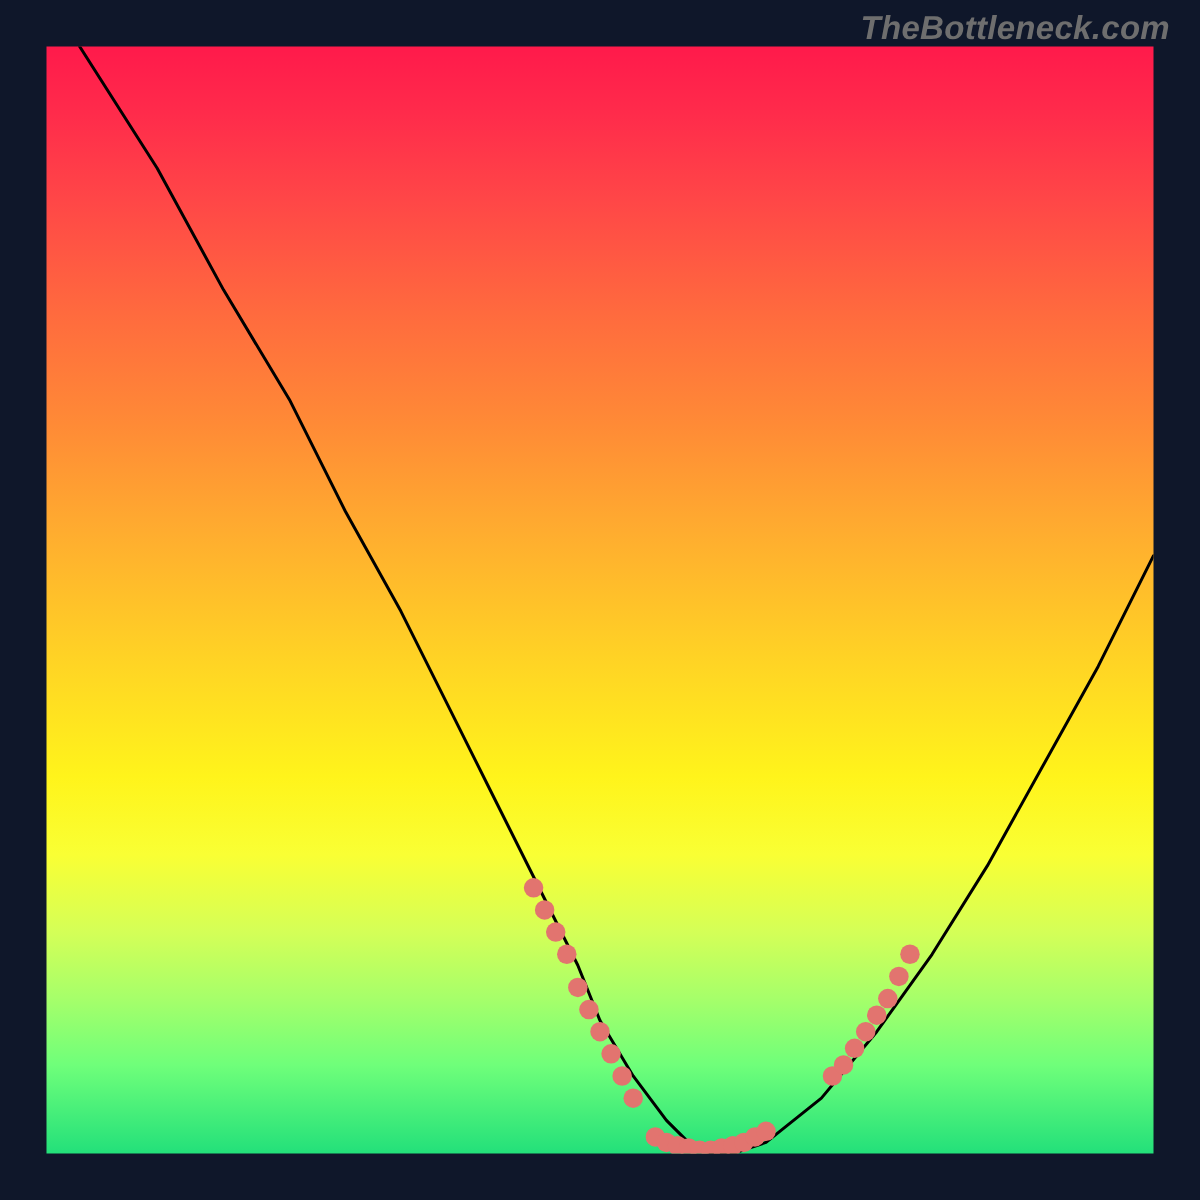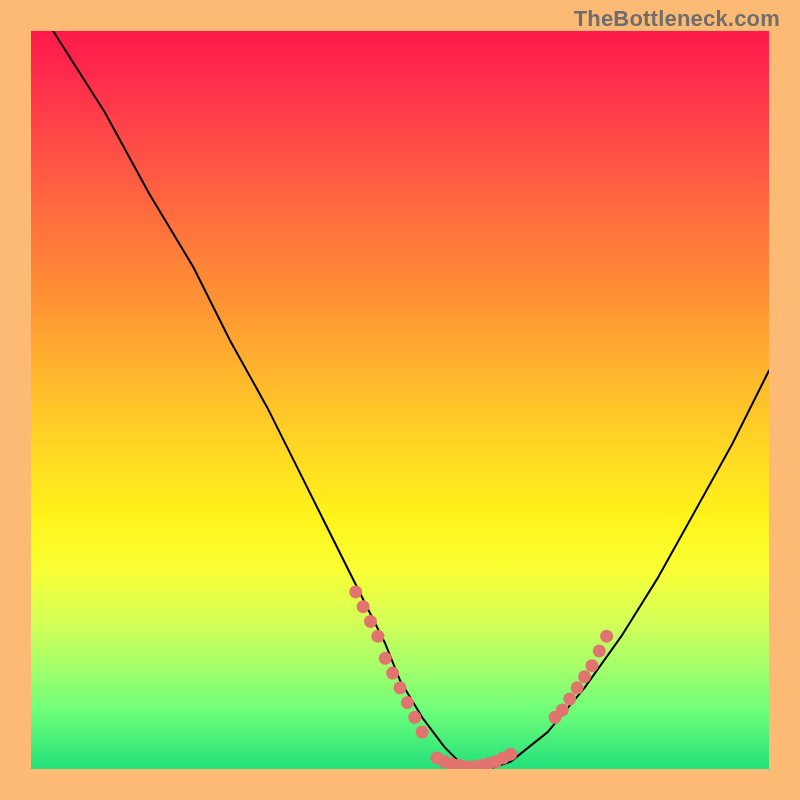--- a/index.html
+++ b/index.html
@@ -9,21 +9,22 @@
     height: 800px;
     background: #000;
     overflow: hidden;
   }
   .frame {
     position: absolute;
     left: 0;
     top: 0;
     width: 800px;
     height: 800px;
-    background: #fdba74;
+    background: #0f172a;
+    font-style: italic;
   }
   .plot-area {
     position: absolute;
     left: 31px;
     top: 31px;
     width: 738px;
     height: 738px;
     background: linear-gradient(to bottom,
       #ff1a4b 0%,
       #ff2b4b 6%,

